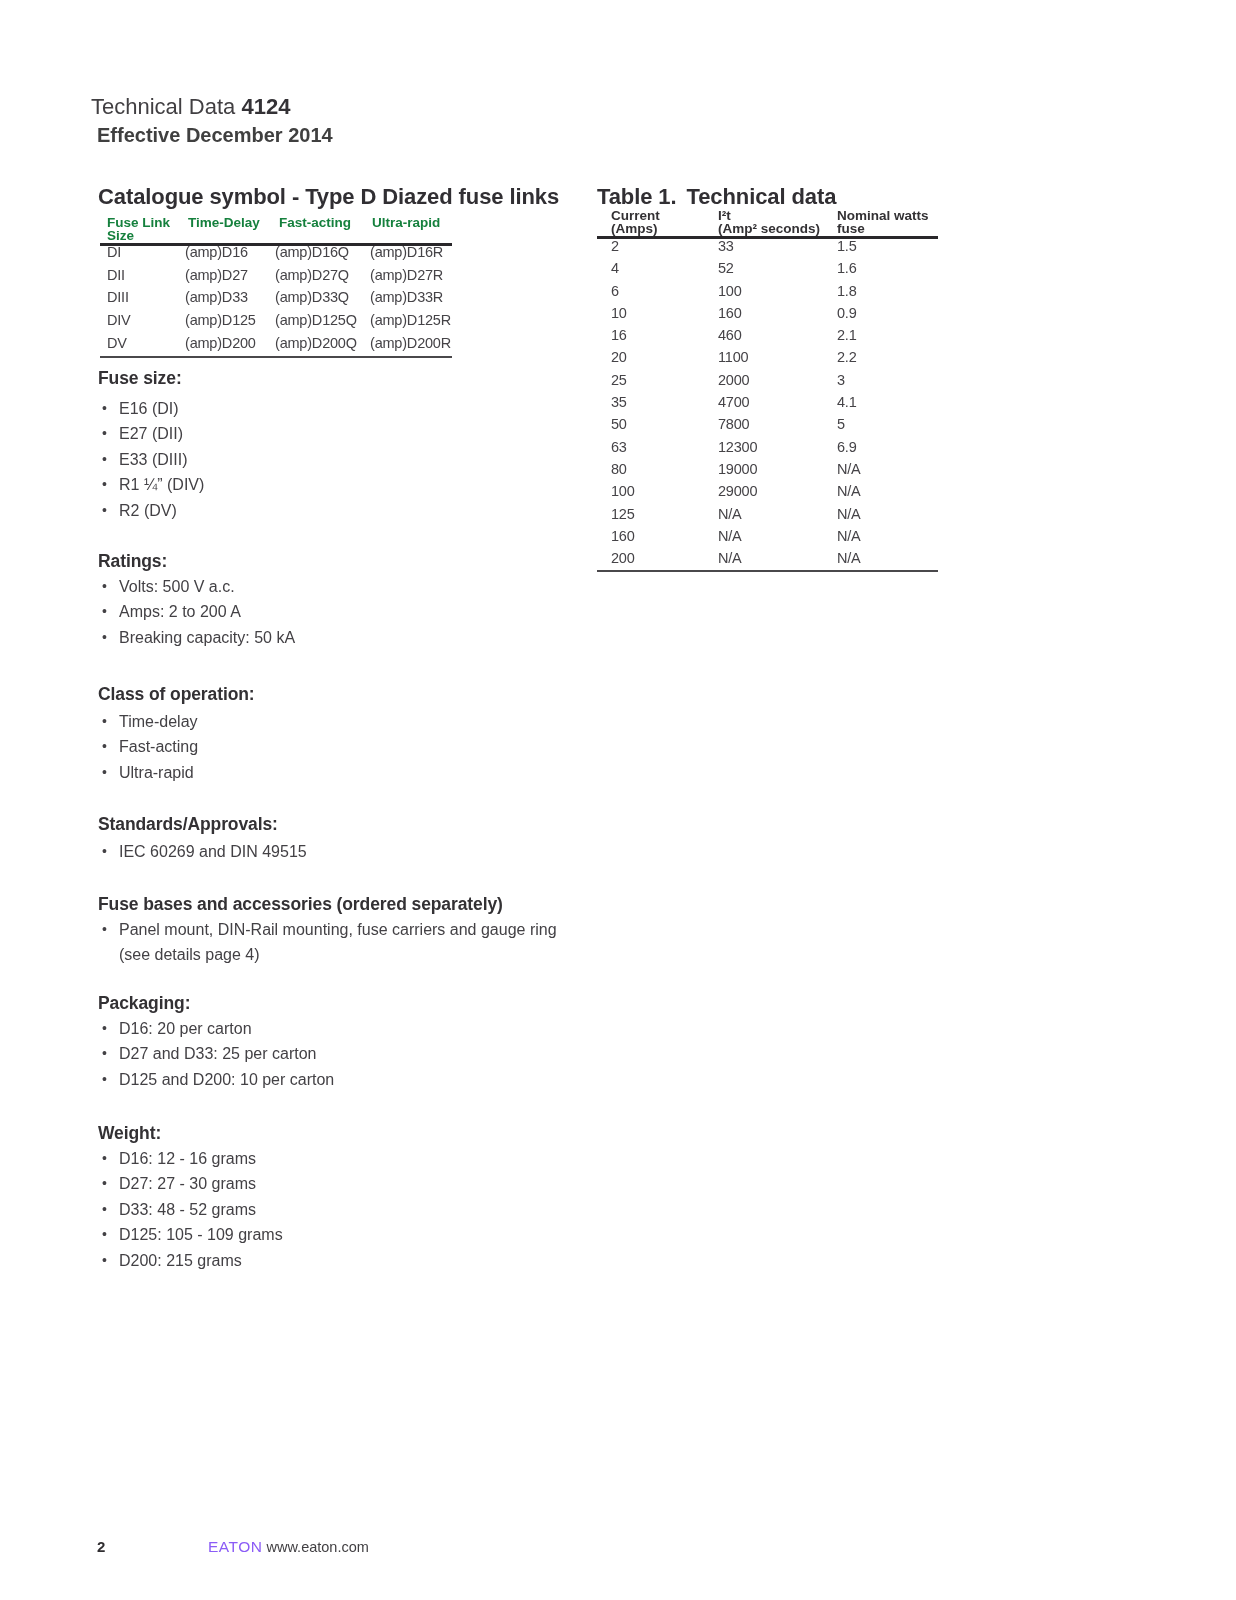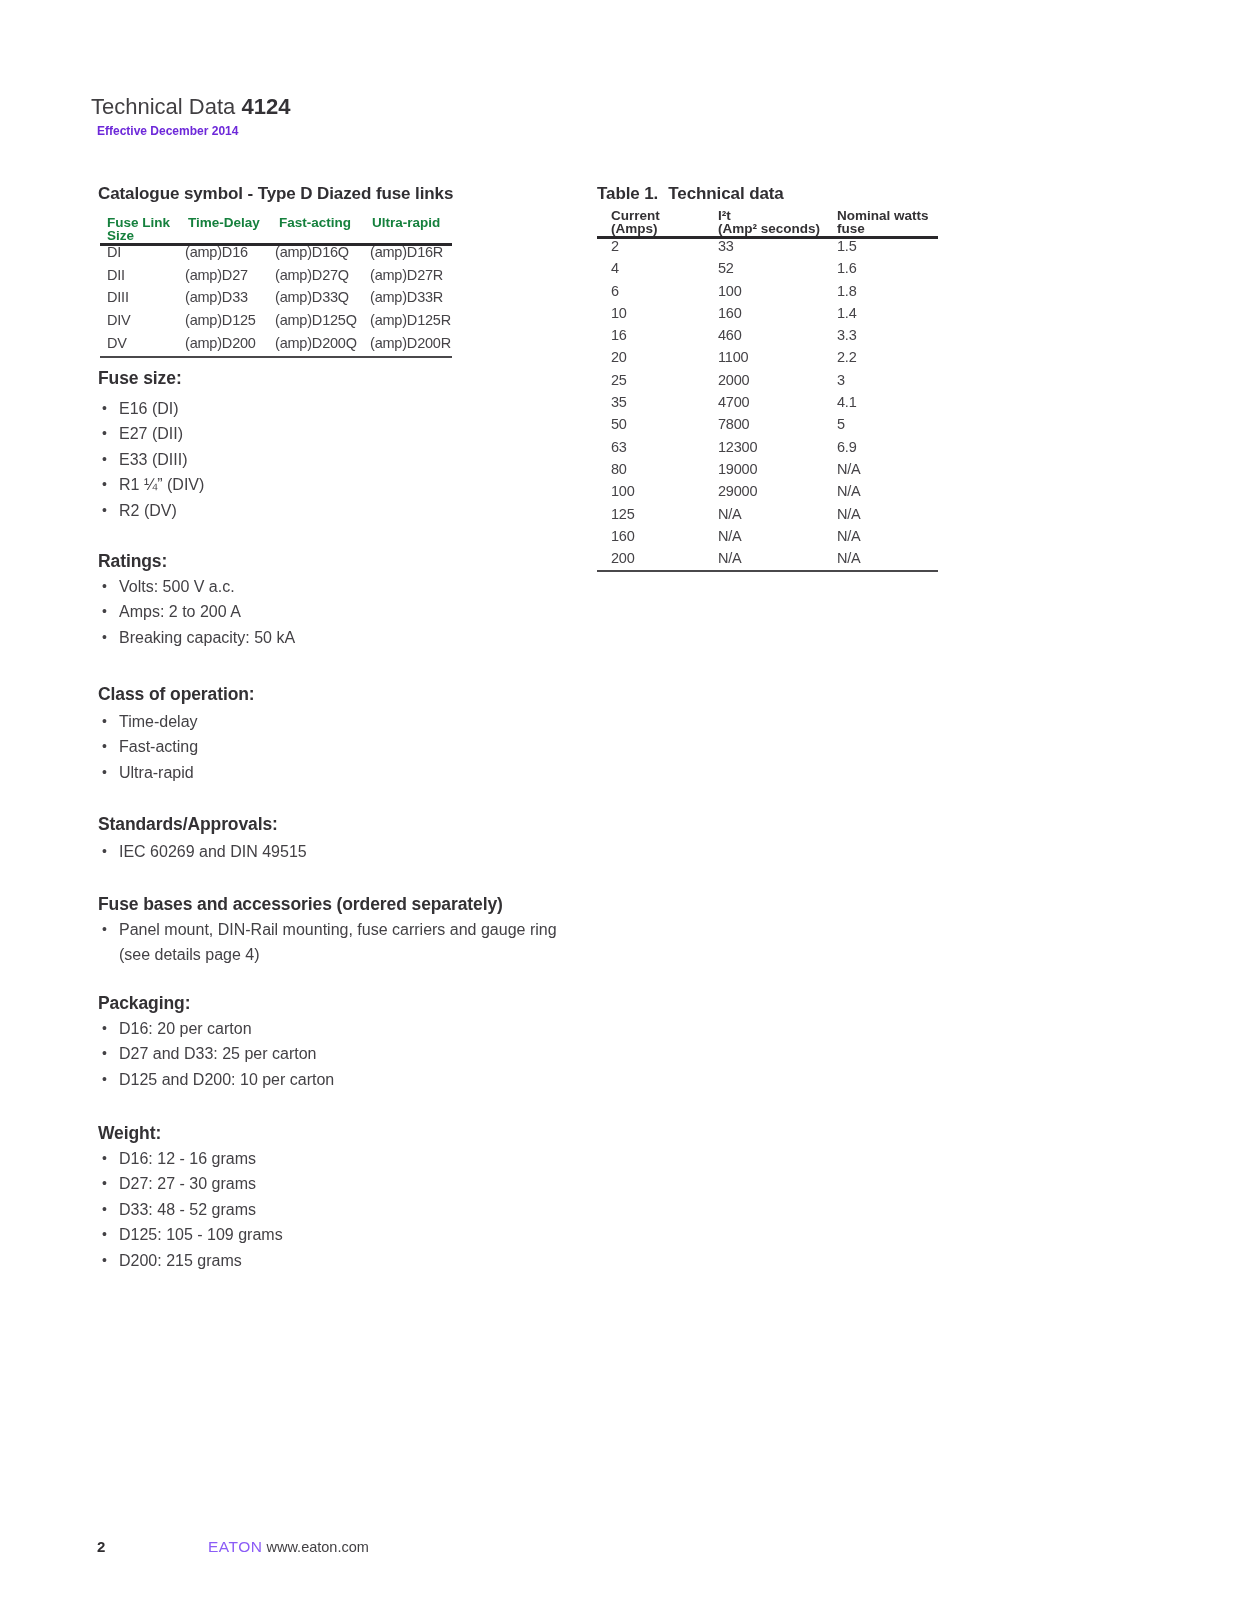--- a/index.html
+++ b/index.html
@@ -8,25 +8,25 @@
     background:#ffffff; overflow:hidden;
     font-family:"Liberation Sans","DejaVu Sans",sans-serif;
     color:#413f42;
     -webkit-font-smoothing:antialiased;
   }
   .abs { position:absolute; }
 
   
   .hdr-left   { left:91px;  top:94px;  font-size:22px; white-space:nowrap; }
   .hdr-left b { font-weight:bold; color:#343236; }
-  .hdr-sub    { left:97px;  top:124px; font-size:12px; font-weight:bold; color:#6d28d9; white-space:nowrap; }
+  .hdr-sub    { left:97px;  top:124px; font-size:20px; font-weight:bold; color:#404040; white-space:nowrap; }
   .hdr-right  { right:151px; top:93px; font-size:22px; line-height:25px; text-align:right; color:#3c3a3d; white-space:nowrap; }
 
   
-  .tbl-title { font-size:17px; font-weight:bold; color:#312f33; white-space:nowrap; letter-spacing:-0.1px; }
+  .tbl-title { font-size:22px; font-weight:bold; color:#312f33; white-space:nowrap; letter-spacing:-0.1px; }
   .tbl-title .gap { margin-right:10px; }
 
   
   .cat-table { left:100px; top:212px; width:352px; height:150px; }
   .cat-table .hc { position:absolute; top:4px; font-size:13.5px; font-weight:bold; line-height:13px; color:#15803d; white-space:nowrap; }
   .cat-h0 { left:7px; }  .cat-h1 { left:88px; } .cat-h2 { left:179px; } .cat-h3 { left:272px; }
   .rule-thick { position:absolute; left:0; width:100%; height:3px; background:#29272a; }
   .rule-thin  { position:absolute; left:0; width:100%; height:2px; background:#4a484b; }
   .cat-rows { position:absolute; left:0; top:29px; width:100%; }
   .cat-rows .row { position:relative; height:22.7px; line-height:22.7px; font-size:14.5px; letter-spacing:-0.2px; color:#454347; }
@@ -186,26 +186,26 @@
           <span class="c t2">1.6</span>
         </div>
       <div class="row">
           <span class="c t0">6</span>
           <span class="c t1">100</span>
           <span class="c t2">1.8</span>
         </div>
       <div class="row">
           <span class="c t0">10</span>
           <span class="c t1">160</span>
-          <span class="c t2">1.4</span>
+          <span class="c t2">0.9</span>
         </div>
       <div class="row">
           <span class="c t0">16</span>
           <span class="c t1">460</span>
-          <span class="c t2">3.3</span>
+          <span class="c t2">2.1</span>
         </div>
       <div class="row">
           <span class="c t0">20</span>
           <span class="c t1">1100</span>
           <span class="c t2">2.2</span>
         </div>
       <div class="row">
           <span class="c t0">25</span>
           <span class="c t1">2000</span>
           <span class="c t2">3</span>

